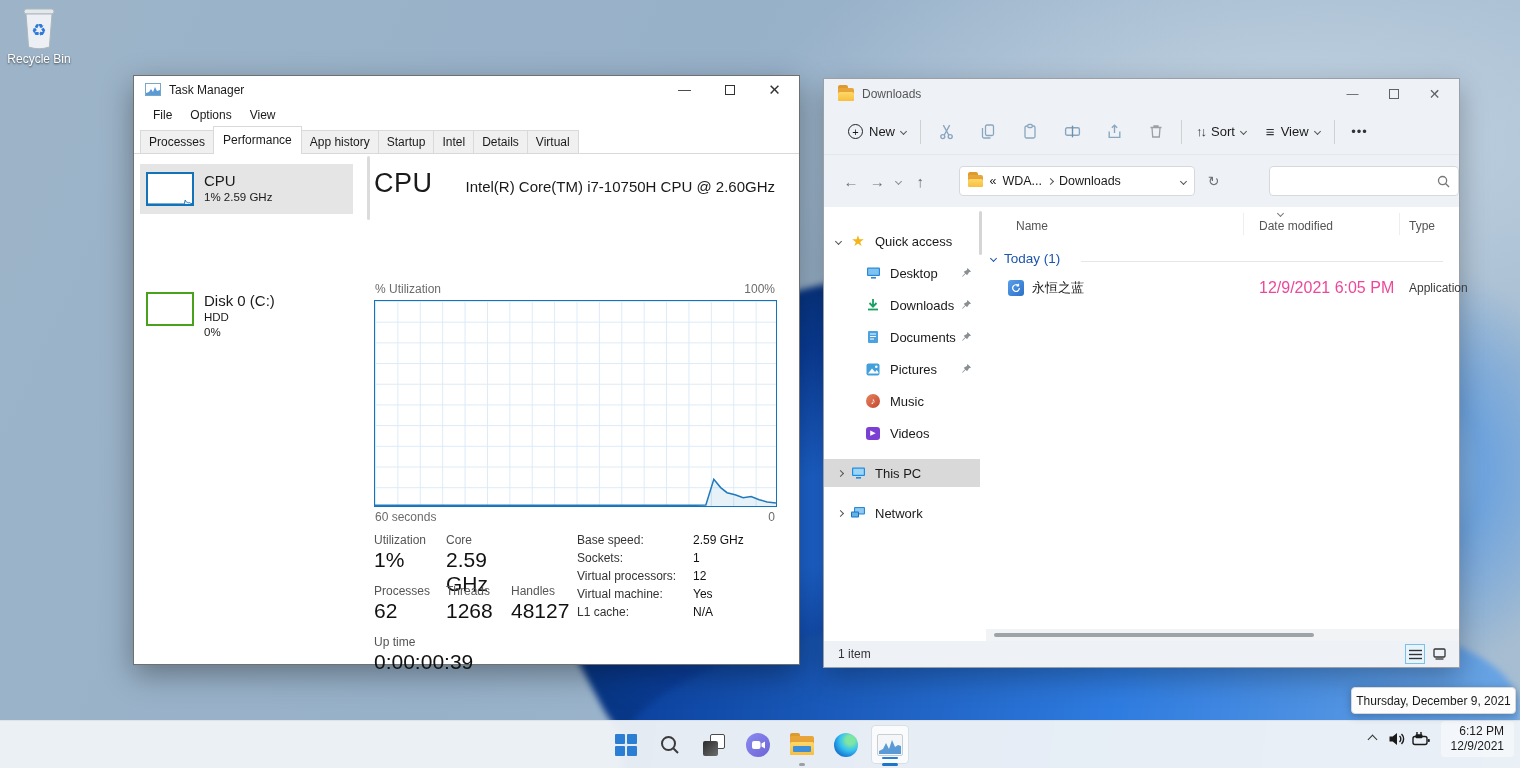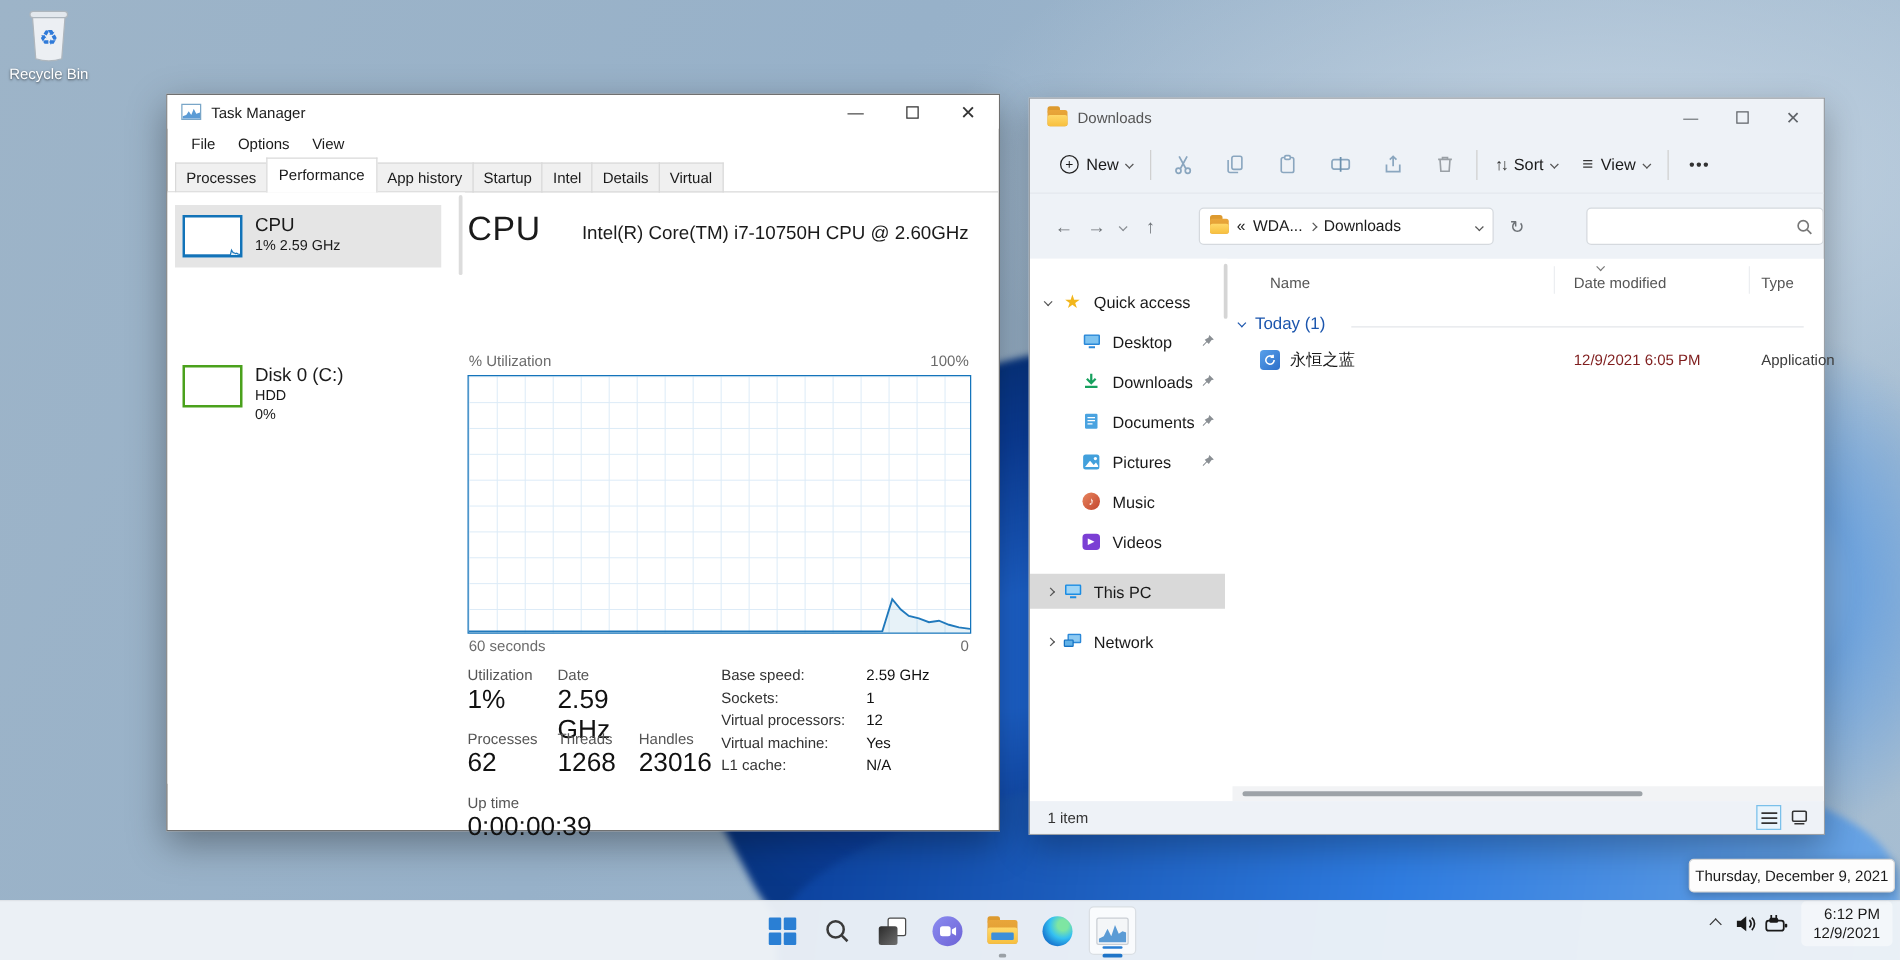--- a/index.html
+++ b/index.html
@@ -238,34 +238,34 @@
         </div>
       <div class="tm-ax" style="left:3px; top:356px">60 seconds</div>
       <div class="tm-ax" style="right:24px; top:356px">0</div>
 
       <div style="position:absolute; left:2px; top:379px">
         <div style="position:absolute; left:0; top:0">
           <div class="tm-statlabel">Utilization</div>
           <div class="tm-statval">1%</div>
         </div>
         <div style="position:absolute; left:72px; top:0">
-          <div class="tm-statlabel">Date</div>
+          <div class="tm-statlabel">Core</div>
           <div class="tm-statval">2.59 GHz</div>
         </div>
         <div style="position:absolute; left:0; top:51px">
           <div class="tm-statlabel">Processes</div>
           <div class="tm-statval">62</div>
         </div>
         <div style="position:absolute; left:72px; top:51px">
           <div class="tm-statlabel">Threads</div>
           <div class="tm-statval">1268</div>
         </div>
         <div style="position:absolute; left:137px; top:51px">
           <div class="tm-statlabel">Handles</div>
-          <div class="tm-statval">23016</div>
+          <div class="tm-statval">48127</div>
         </div>
         <div style="position:absolute; left:0; top:102px">
           <div class="tm-statlabel">Up time</div>
           <div class="tm-statval">0:00:00:39</div>
         </div>
       </div>
 
       <div style="position:absolute; left:205px; top:379px">
         <div class="tm-rrow">
             <span class="l">Base speed:</span>
@@ -508,21 +508,21 @@
           <span>Today (1)</span>
         </div>
         <div class="grp-line"></div>
         <div class="file-row">
           <span class="file-ic">
               <svg width="10" height="10" viewBox="0 0 12 12" fill="none" stroke="#fff" stroke-width="1.5">
                 <path d="M10 6 a4 4 0 1 1 -1.2 -2.8 M9 1 v2.4 h-2.4"></path>
               </svg>
             </span>
           <span style="position:absolute; left:46px">永恒之蓝</span>
-          <span style="position:absolute; left:273px; font-size:12px; color:#7f1d1d">12/9/2021 6:05 PM</span>
+          <span style="position:absolute; left:273px; font-size:16px; color:#ec4899">12/9/2021 6:05 PM</span>
           <span style="position:absolute; left:423px; font-size:12px; color:#3c3c3c">Application</span>
         </div>
       </div>
     </div>
 
     <div class="fx-hscroll">
         <div class="fx-hthumb"></div>
       </div>
     <div class="fx-status">
       <span>1 item</span>

